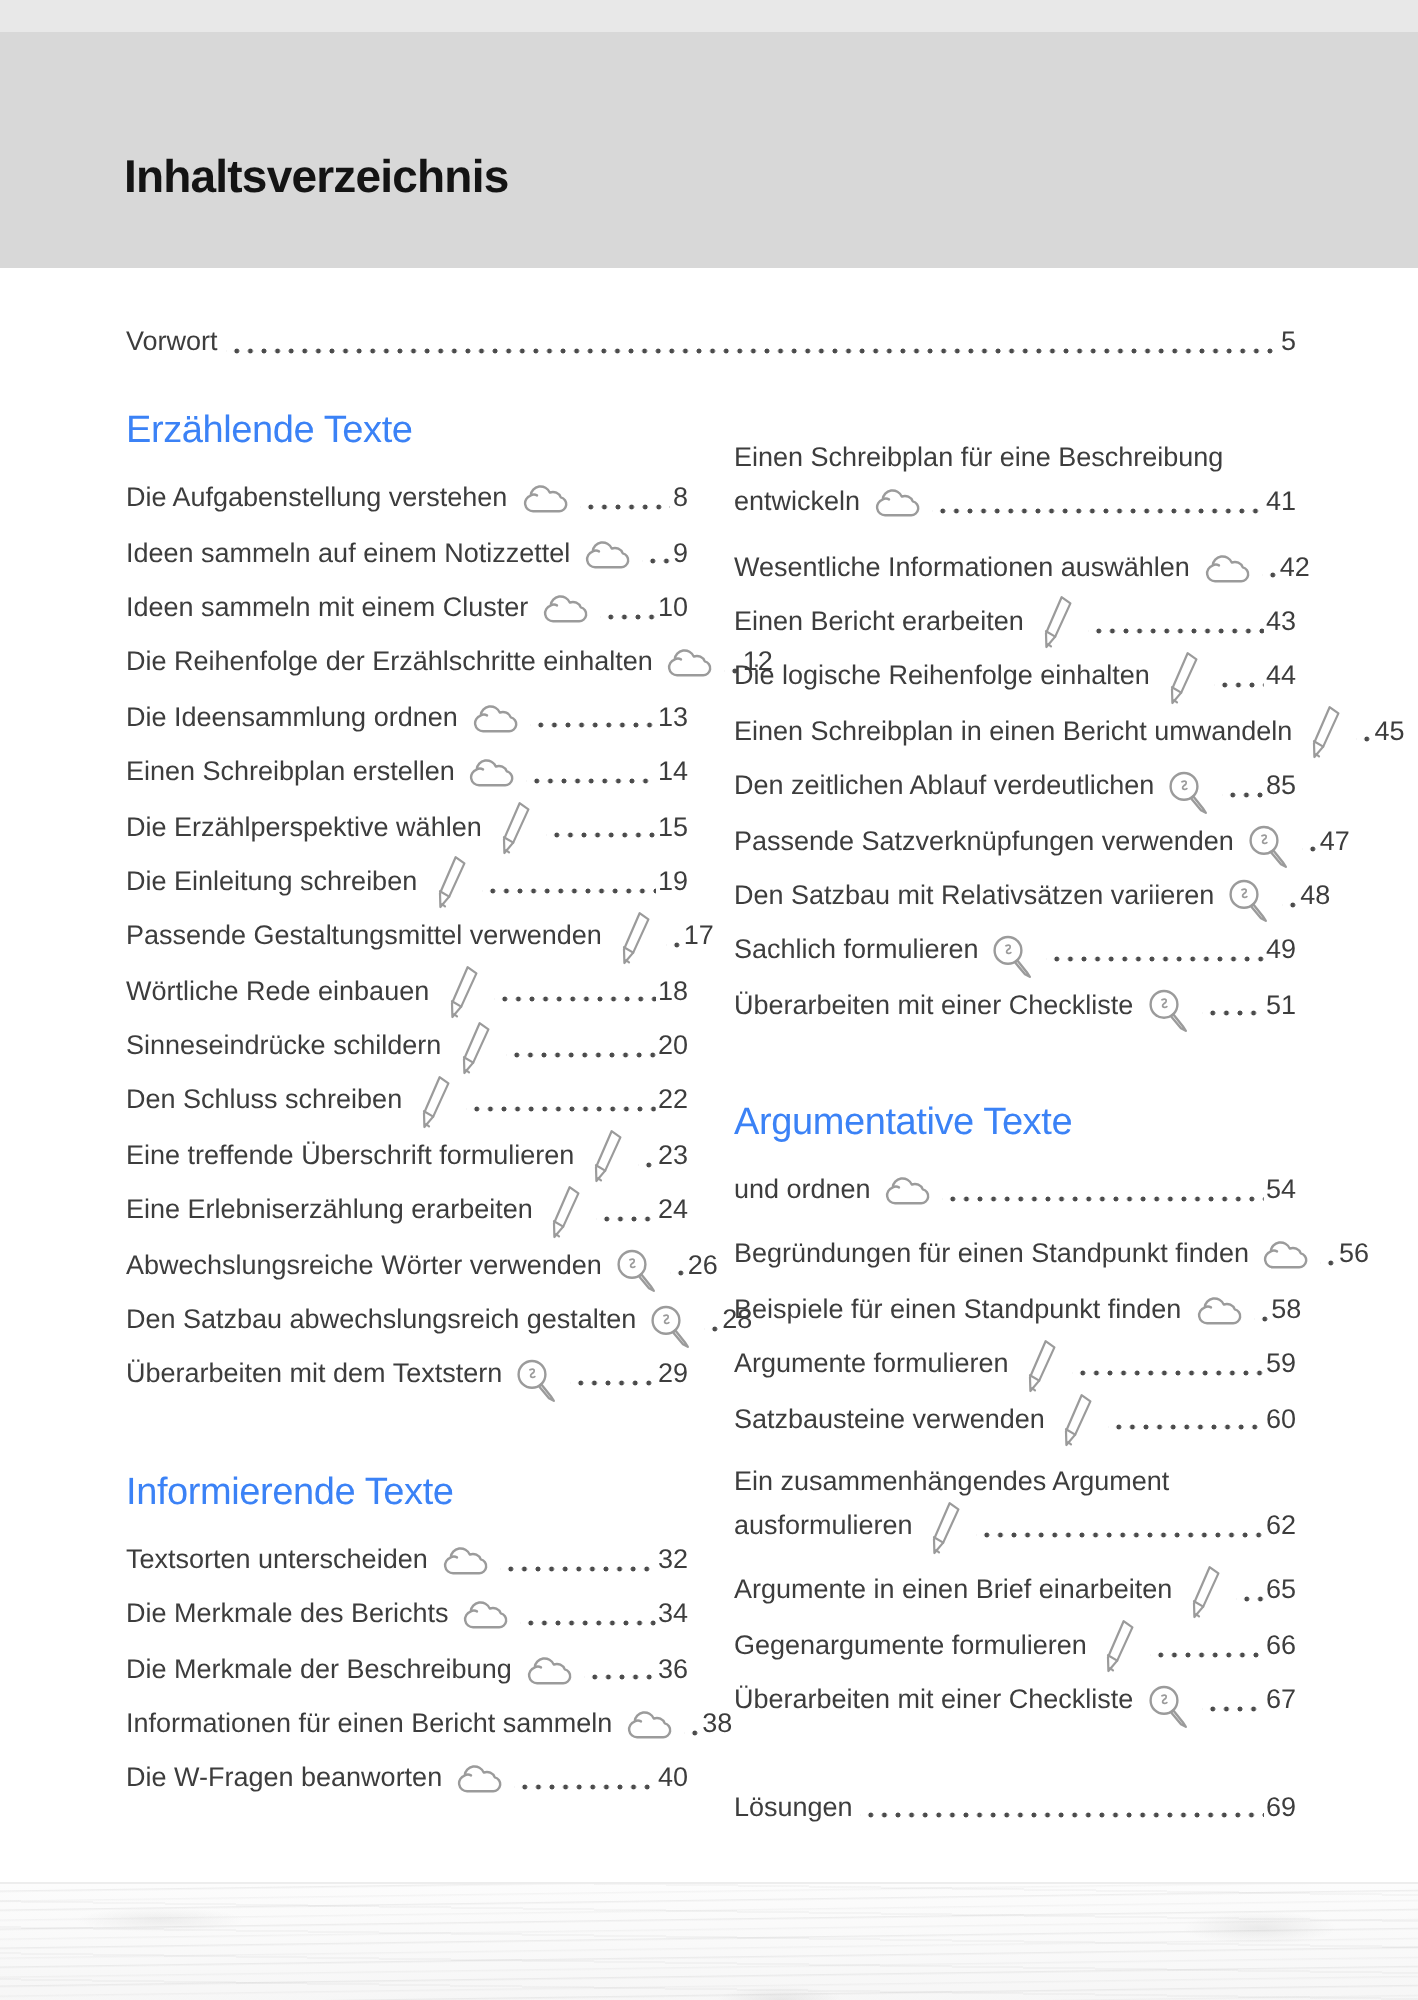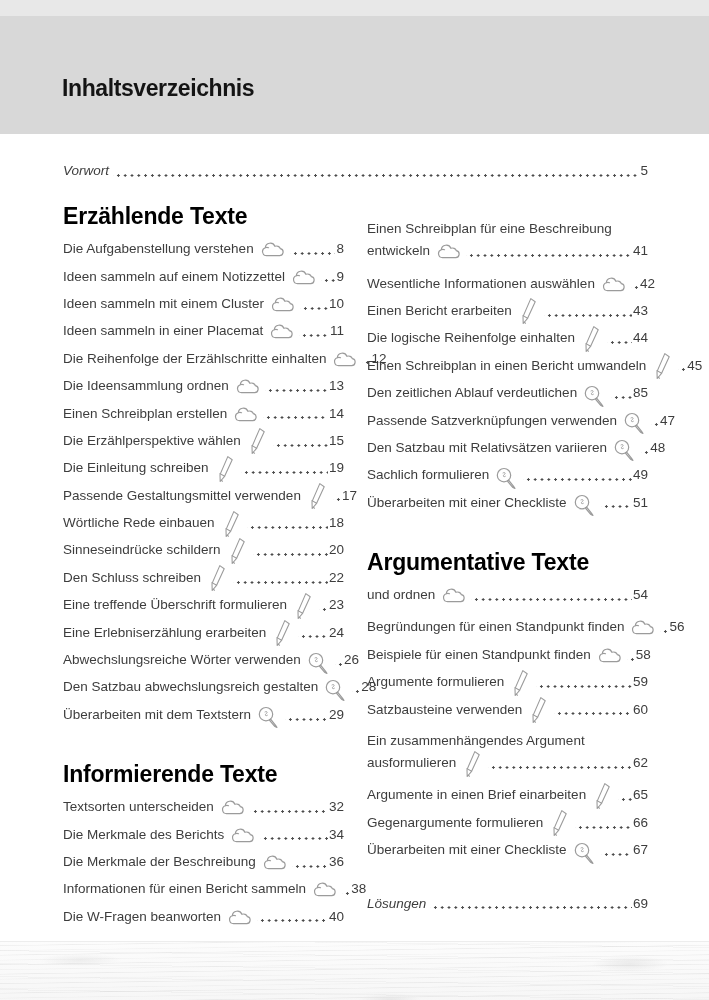--- a/index.html
+++ b/index.html
@@ -18,21 +18,21 @@
     position:absolute; left:62px; top:58px; margin:0;
     font-size:23px; font-weight:700; letter-spacing:-0.4px; color:#141414;
     line-height:28px;
   }
   
   .trow {
     display:flex; align-items:center; height:27.4px; overflow:visible;
     font-size:13.5px; line-height:17px; white-space:nowrap;
   }
   .entry-label { flex:0 0 auto; }
-  .italic { font-style:italic; }
+  .italic { }
   .dots {
     flex:1 1 auto; align-self:stretch; margin:0 1px 0 4px; min-width:8px;
     background-image:radial-gradient(circle, #4b4b4b 1.05px, rgba(0,0,0,0) 1.4px);
     background-size:6.8px 3px; background-repeat:repeat-x;
     background-position:2px calc(100% - 7.5px);
   }
   .page-num { flex:0 0 auto; }
   
   .ticon { display:inline-flex; align-items:center; justify-content:center; flex:0 0 auto; }
   .ticon svg { display:block; overflow:visible; }
@@ -41,22 +41,22 @@
   .ticon.magnifier { margin-left:6px; margin-right:2px; margin-bottom:-9px; }
   
   .vorwort-wrap { position:absolute; left:63px; top:141px; width:585px; }
   
   .columns {
     position:absolute; left:63px; top:188px; width:585px;
     display:flex; gap:23px; align-items:flex-start;
   }
   .col { flex:0 0 281px; width:281px; }
   .section-heading {
-    margin:0 0 7px 0; font-size:23px; font-weight:700; line-height:24px;
-    letter-spacing:-0.2px; color:#000000;
+    margin:0 0 7px 0; font-size:19px; font-weight:400; line-height:24px;
+    letter-spacing:-0.2px; color:#3b82f6;
   }
   .tsection + .tsection { margin-top:34px; }
   #col-right .tsection:first-child { padding-top:7px; }
   .entry2 { margin-bottom:5px; }
   .entry2 .line1 {
     height:26px; display:flex; align-items:flex-end;
     font-size:13.5px; line-height:17px; white-space:nowrap;
   }
   .loesungen { margin-top:26px; }
   
@@ -123,30 +123,20 @@
             <span class="entry-label">Ideen sammeln mit einem Cluster</span>
             <span class="ticon cloud">
               <svg width="26" height="17" viewBox="0 0 26 17">
                 <path d="M6.6 14.6a4 4 0 0 1-1.3-7.8 5 5 0 0 1 9.6-1.5 4.2 4.2 0 0 1 5.5 2.4 3.5 3.5 0 0 1-1 6.9 z M8.5 6.7a3.2 3.2 0 0 0-3.2.1" fill="none" stroke="#9b9b9b" stroke-width="1.2" stroke-linejoin="round" stroke-linecap="round"></path>
               </svg>
             </span>
             <span class="dots"></span>
             <span class="page-num">10</span>
           </div>
           <div class="trow">
-            <span class="entry-label">Ideen sammeln in einer Placemat</span>
-            <span class="ticon cloud">
-              <svg width="26" height="17" viewBox="0 0 26 17">
-                <path d="M6.6 14.6a4 4 0 0 1-1.3-7.8 5 5 0 0 1 9.6-1.5 4.2 4.2 0 0 1 5.5 2.4 3.5 3.5 0 0 1-1 6.9 z M8.5 6.7a3.2 3.2 0 0 0-3.2.1" fill="none" stroke="#9b9b9b" stroke-width="1.2" stroke-linejoin="round" stroke-linecap="round"></path>
-              </svg>
-            </span>
-            <span class="dots"></span>
-            <span class="page-num">11</span>
-          </div>
-          <div class="trow">
             <span class="entry-label">Die Reihenfolge der Erzählschritte einhalten</span>
             <span class="ticon cloud">
               <svg width="26" height="17" viewBox="0 0 26 17">
                 <path d="M6.6 14.6a4 4 0 0 1-1.3-7.8 5 5 0 0 1 9.6-1.5 4.2 4.2 0 0 1 5.5 2.4 3.5 3.5 0 0 1-1 6.9 z M8.5 6.7a3.2 3.2 0 0 0-3.2.1" fill="none" stroke="#9b9b9b" stroke-width="1.2" stroke-linejoin="round" stroke-linecap="round"></path>
               </svg>
             </span>
             <span class="dots"></span>
             <span class="page-num">12</span>
           </div>
           <div class="trow">

